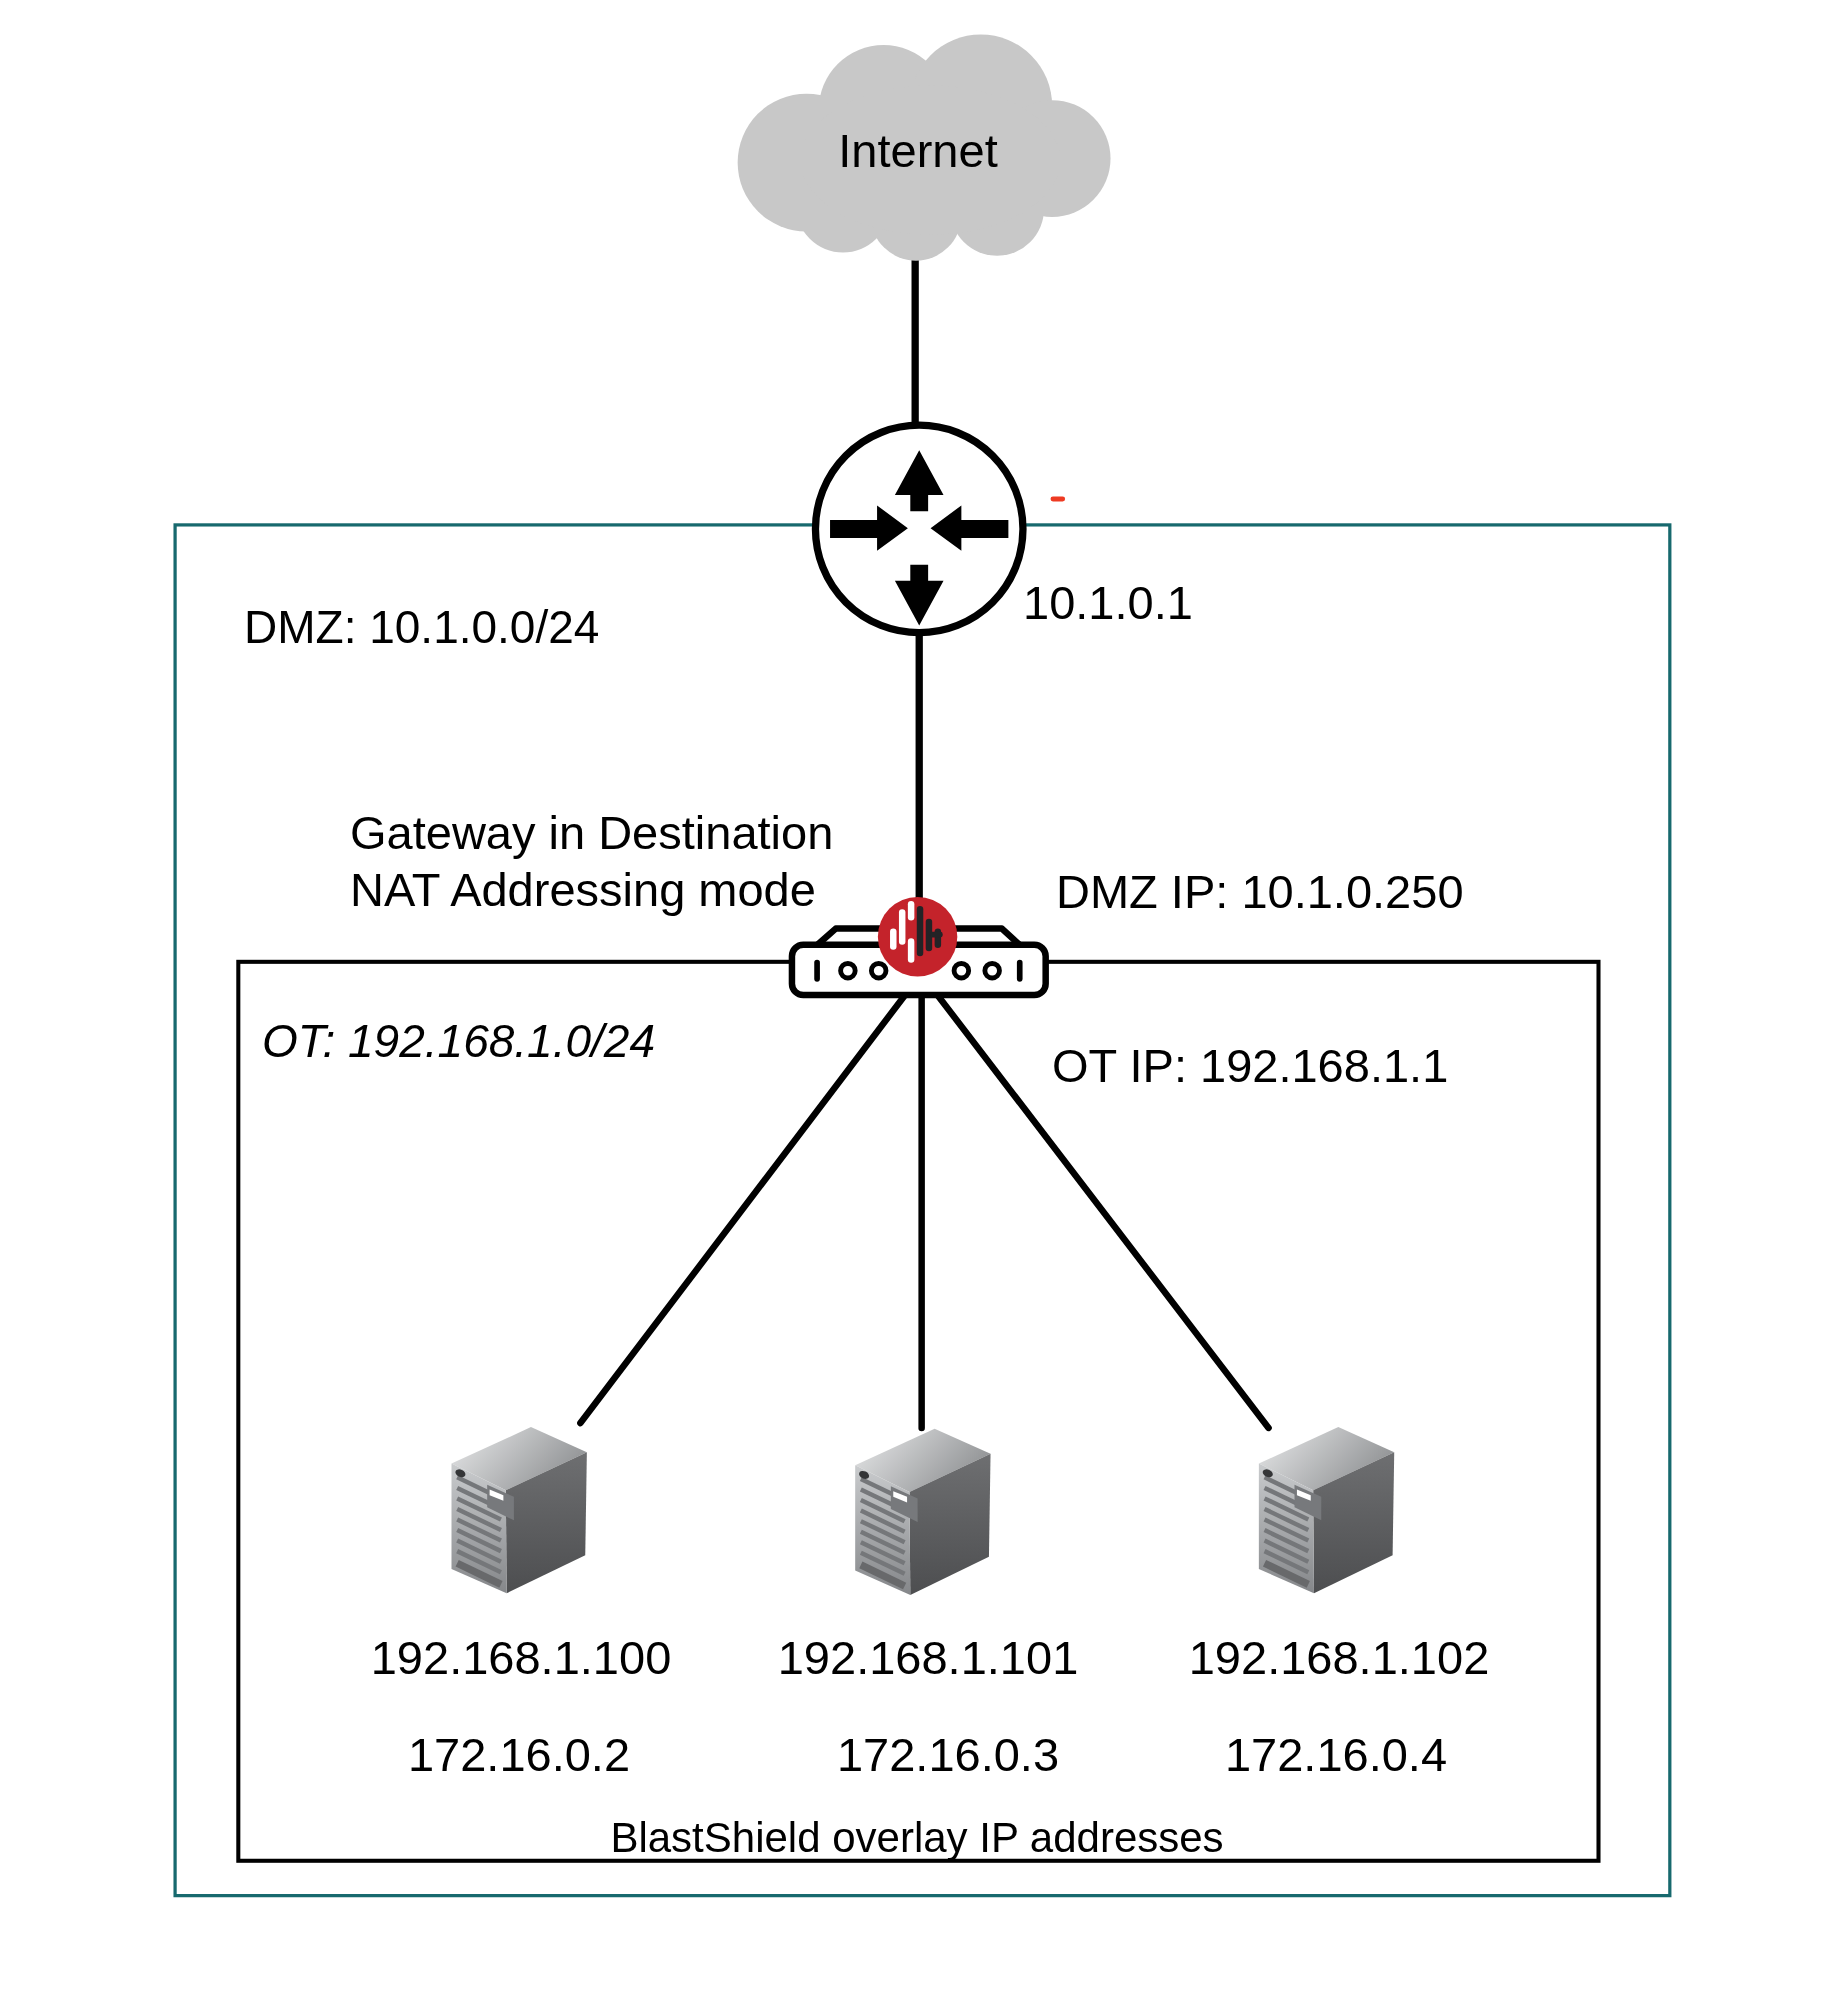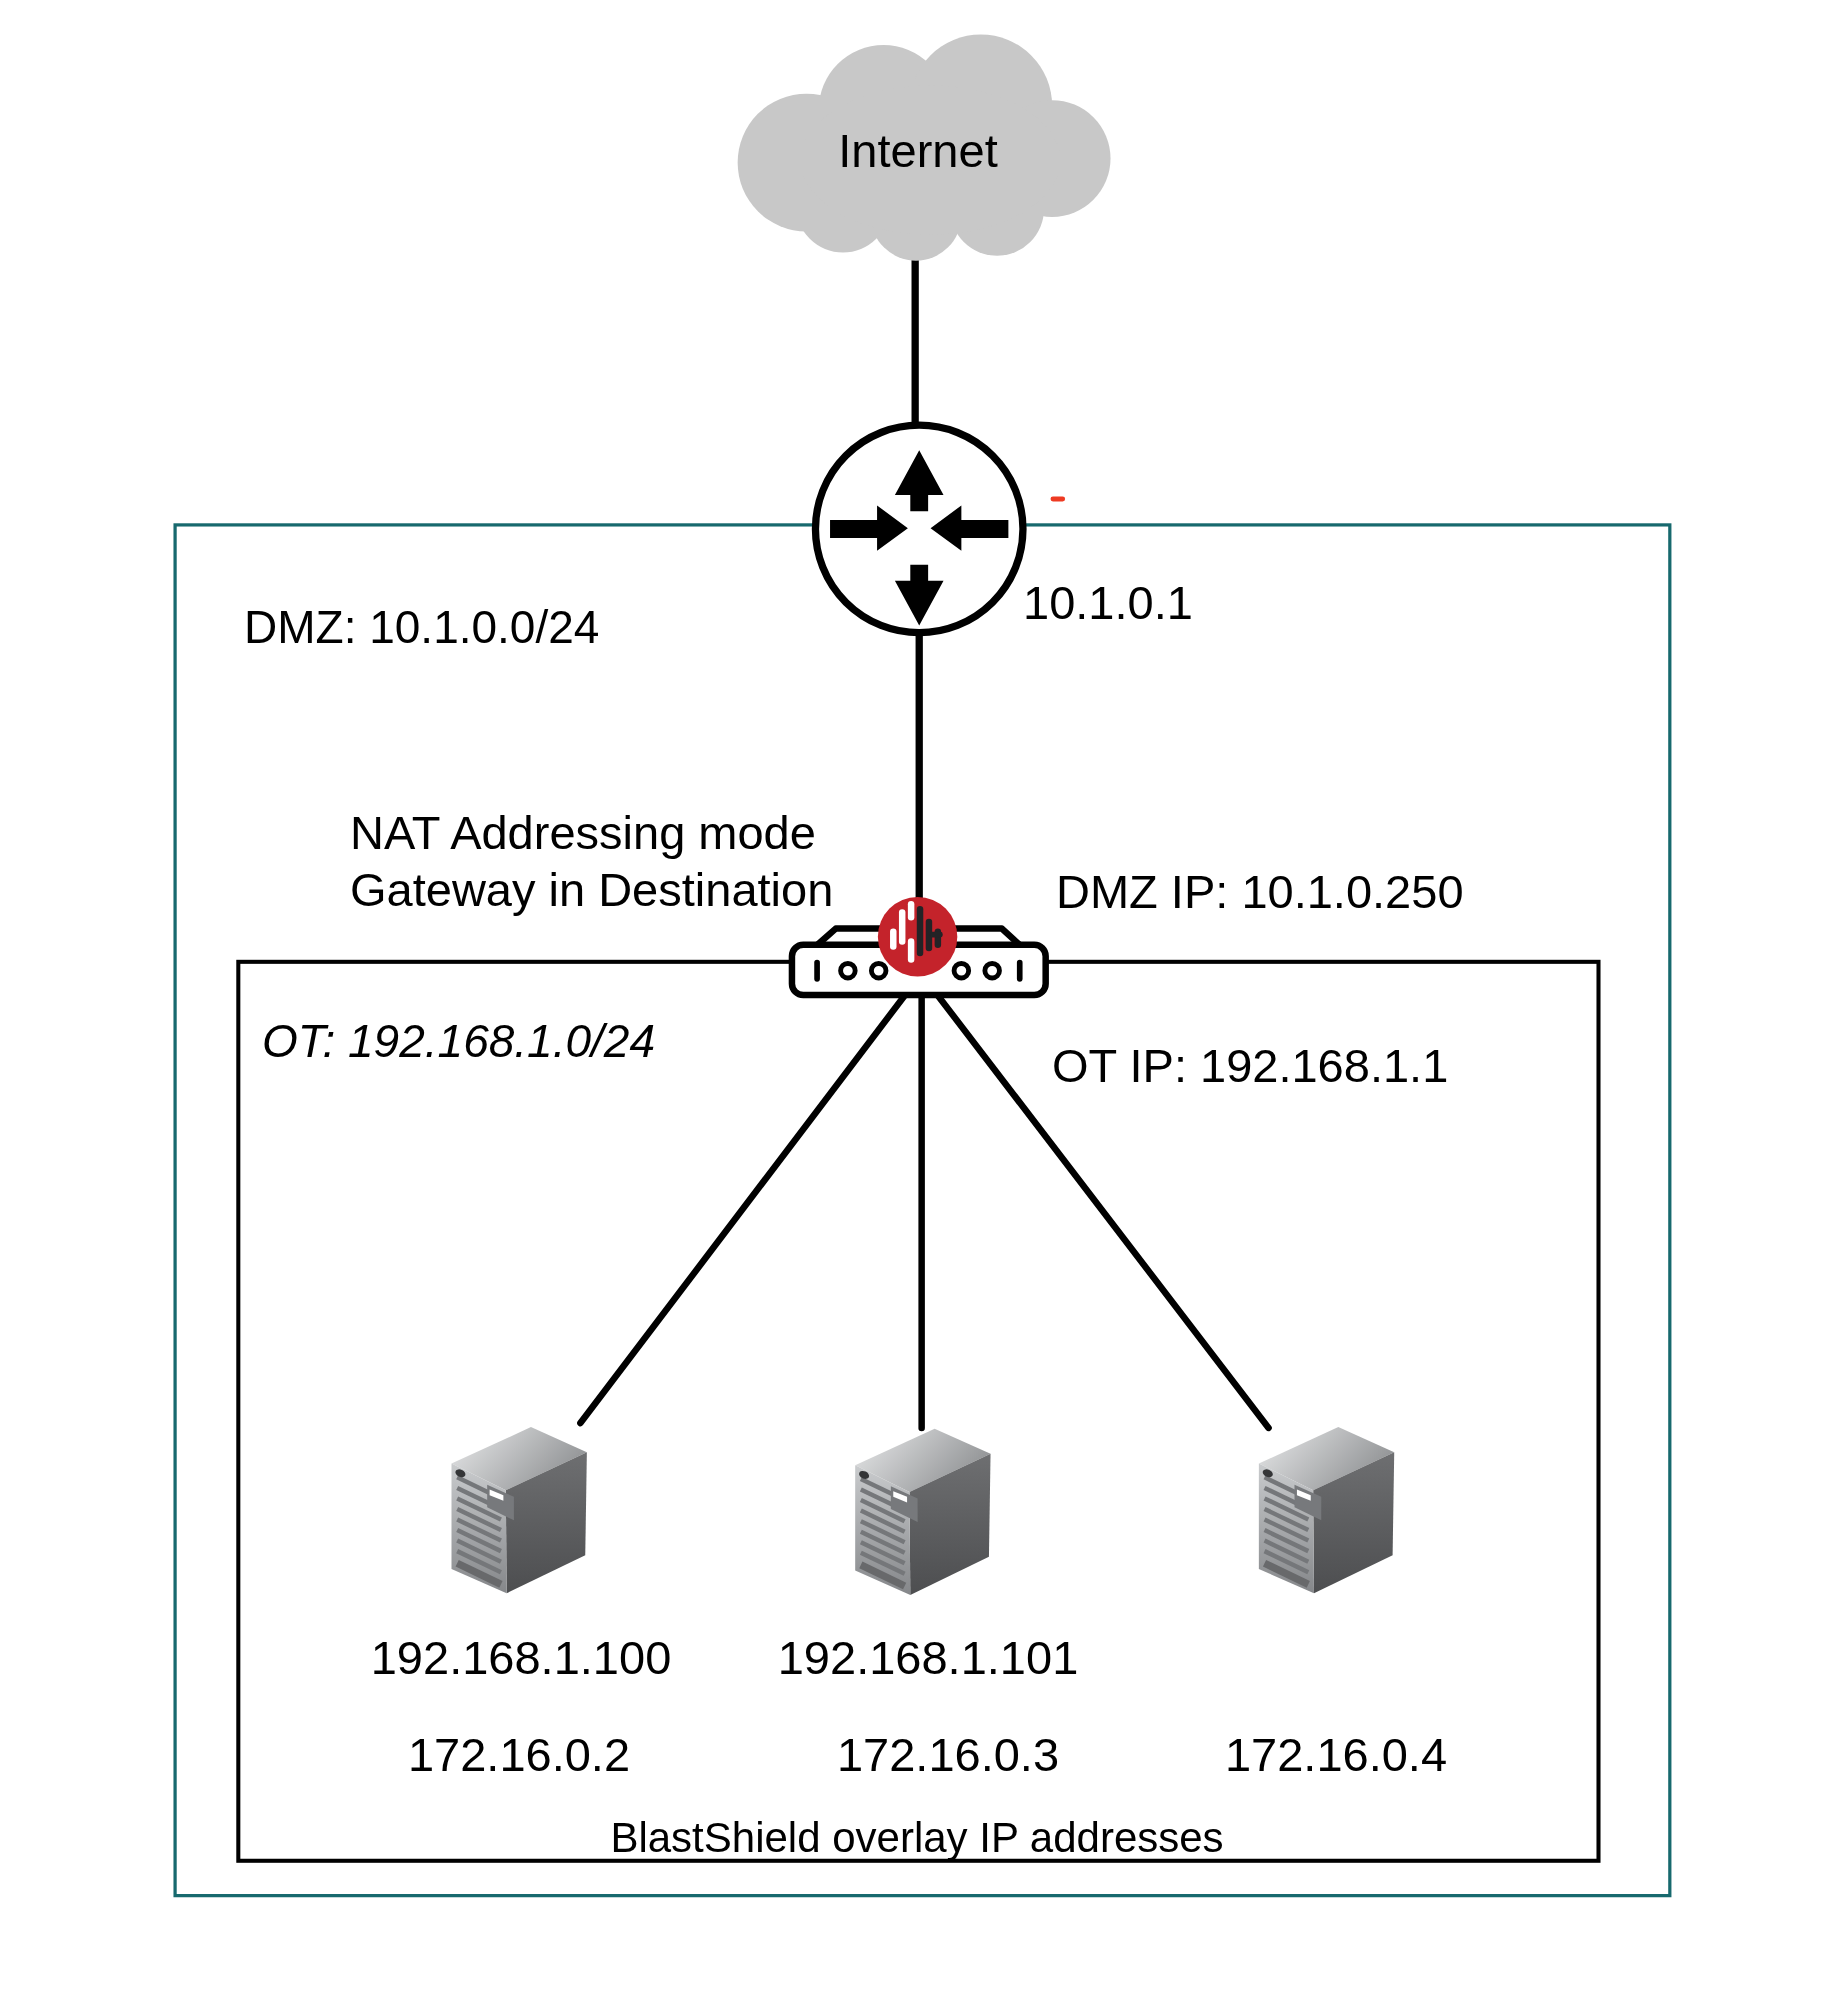--- a/index.html
+++ b/index.html
@@ -129,32 +129,33 @@
     <use href="#server-shape" transform="translate(1553,1753)"></use>
   </svg>
 
   <div class="lbl centered" style="left:918px;top:124px;">Internet</div>
 
   <div class="lbl" style="left:244px;top:573px;font-size:46px;margin-top:28px;">DMZ: 10.1.0.0/24</div>
 
   <div class="lbl" style="left:1023px;top:576px;">10.1.0.1</div>
 
   <div class="lbl gw-caption" style="left:350px;top:804px;">
+    <div>Gateway in Destination</div>
     <div>NAT Addressing mode</div>
-    <div>Gateway in Destination</div>
   </div>
 
   <div class="lbl" style="left:1056px;top:865px;">DMZ IP: 10.1.0.250</div>
 
   <div class="lbl" style="left:262px;top:1015px;font-size:46px;font-style:italic;">OT: 192.168.1.0/24</div>
 
   <div class="lbl" style="left:1052px;top:1039px;">OT IP: 192.168.1.1</div>
 
   <div class="lbl centered" style="left:521px;top:1631px;">192.168.1.100</div>
   <div class="lbl centered" style="left:928px;top:1631px;">192.168.1.101</div>
+  <div class="lbl centered" style="left:1339px;top:1631px;">192.168.1.102</div>
 
   <div class="lbl centered" style="left:519px;top:1728px;">172.16.0.2</div>
   <div class="lbl centered" style="left:948px;top:1728px;">172.16.0.3</div>
   <div class="lbl centered" style="left:1336px;top:1728px;">172.16.0.4</div>
 
   <div class="lbl small centered" style="left:917px;top:1801px;">BlastShield overlay IP addresses</div>
 
 </div>
 
 

